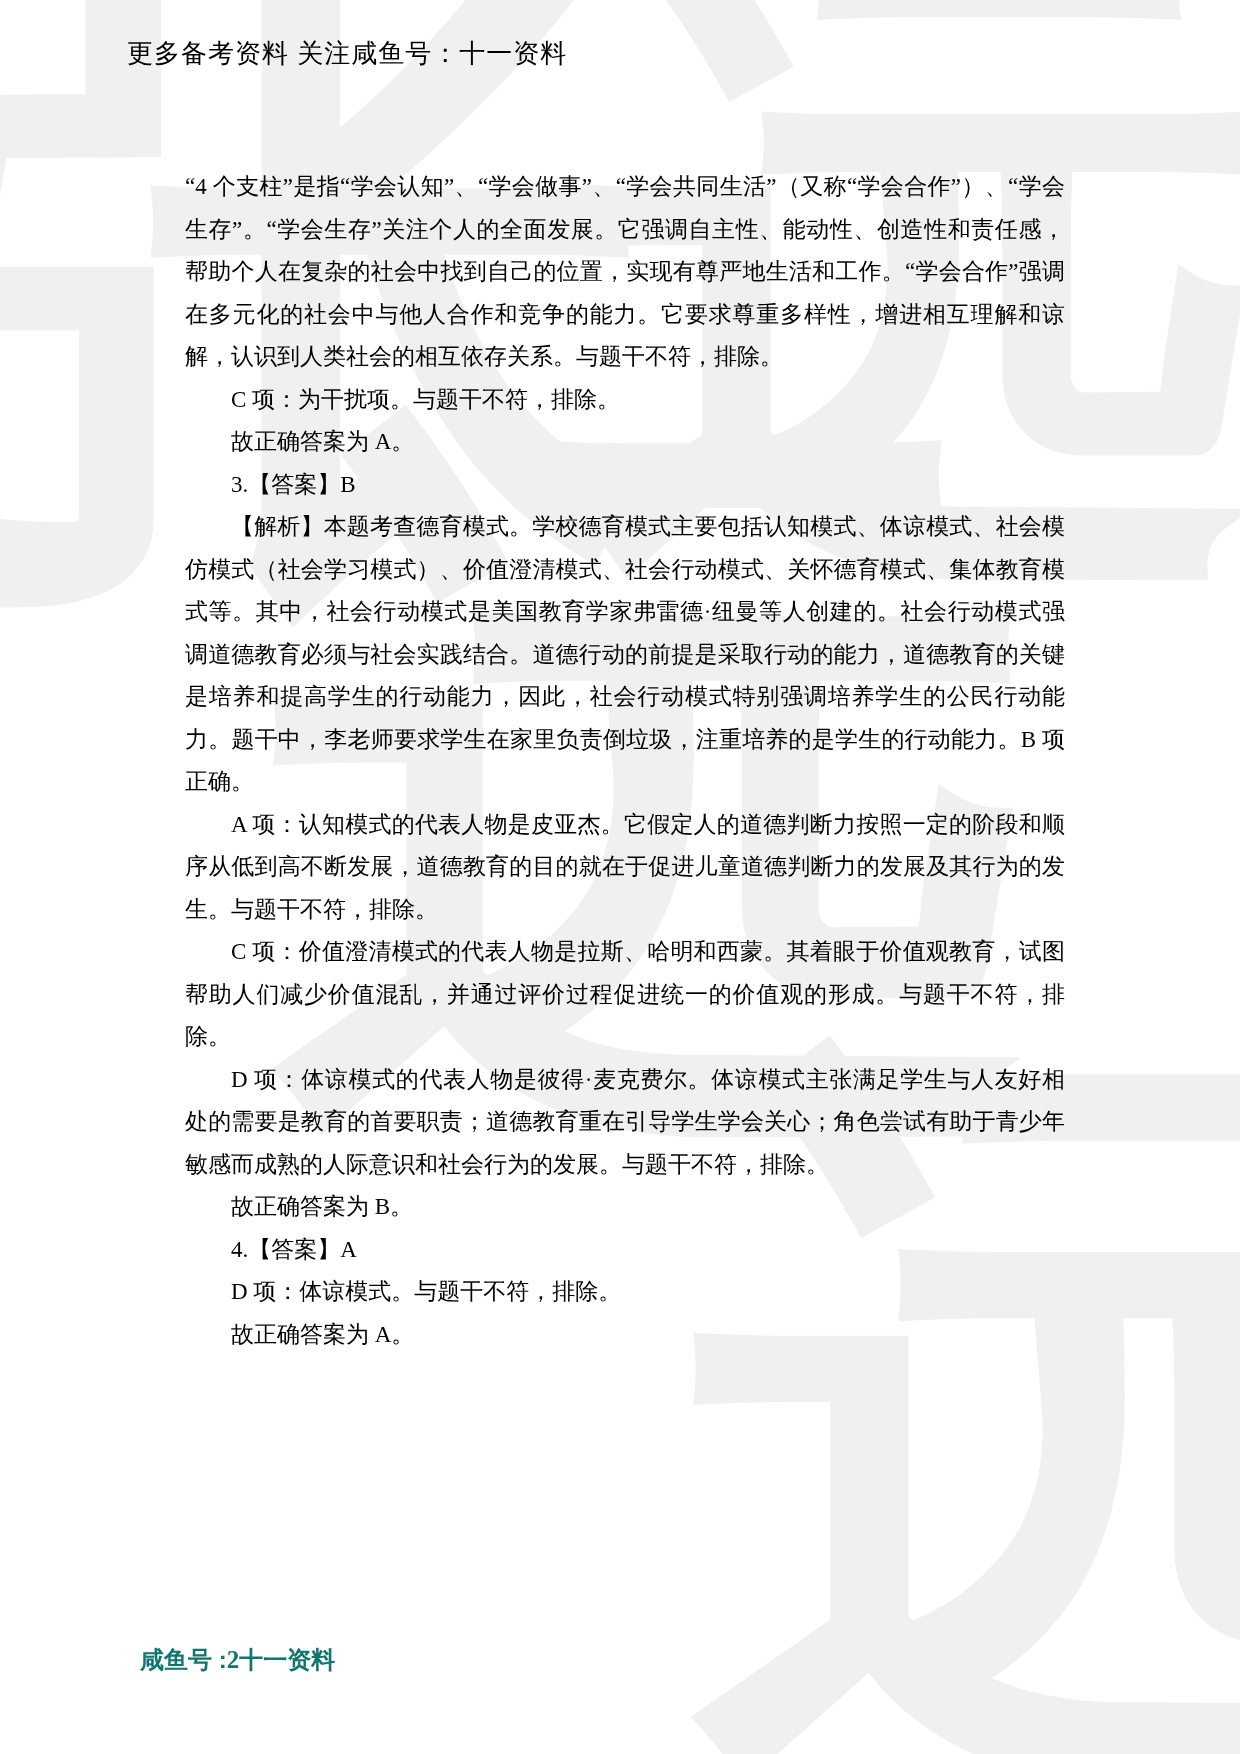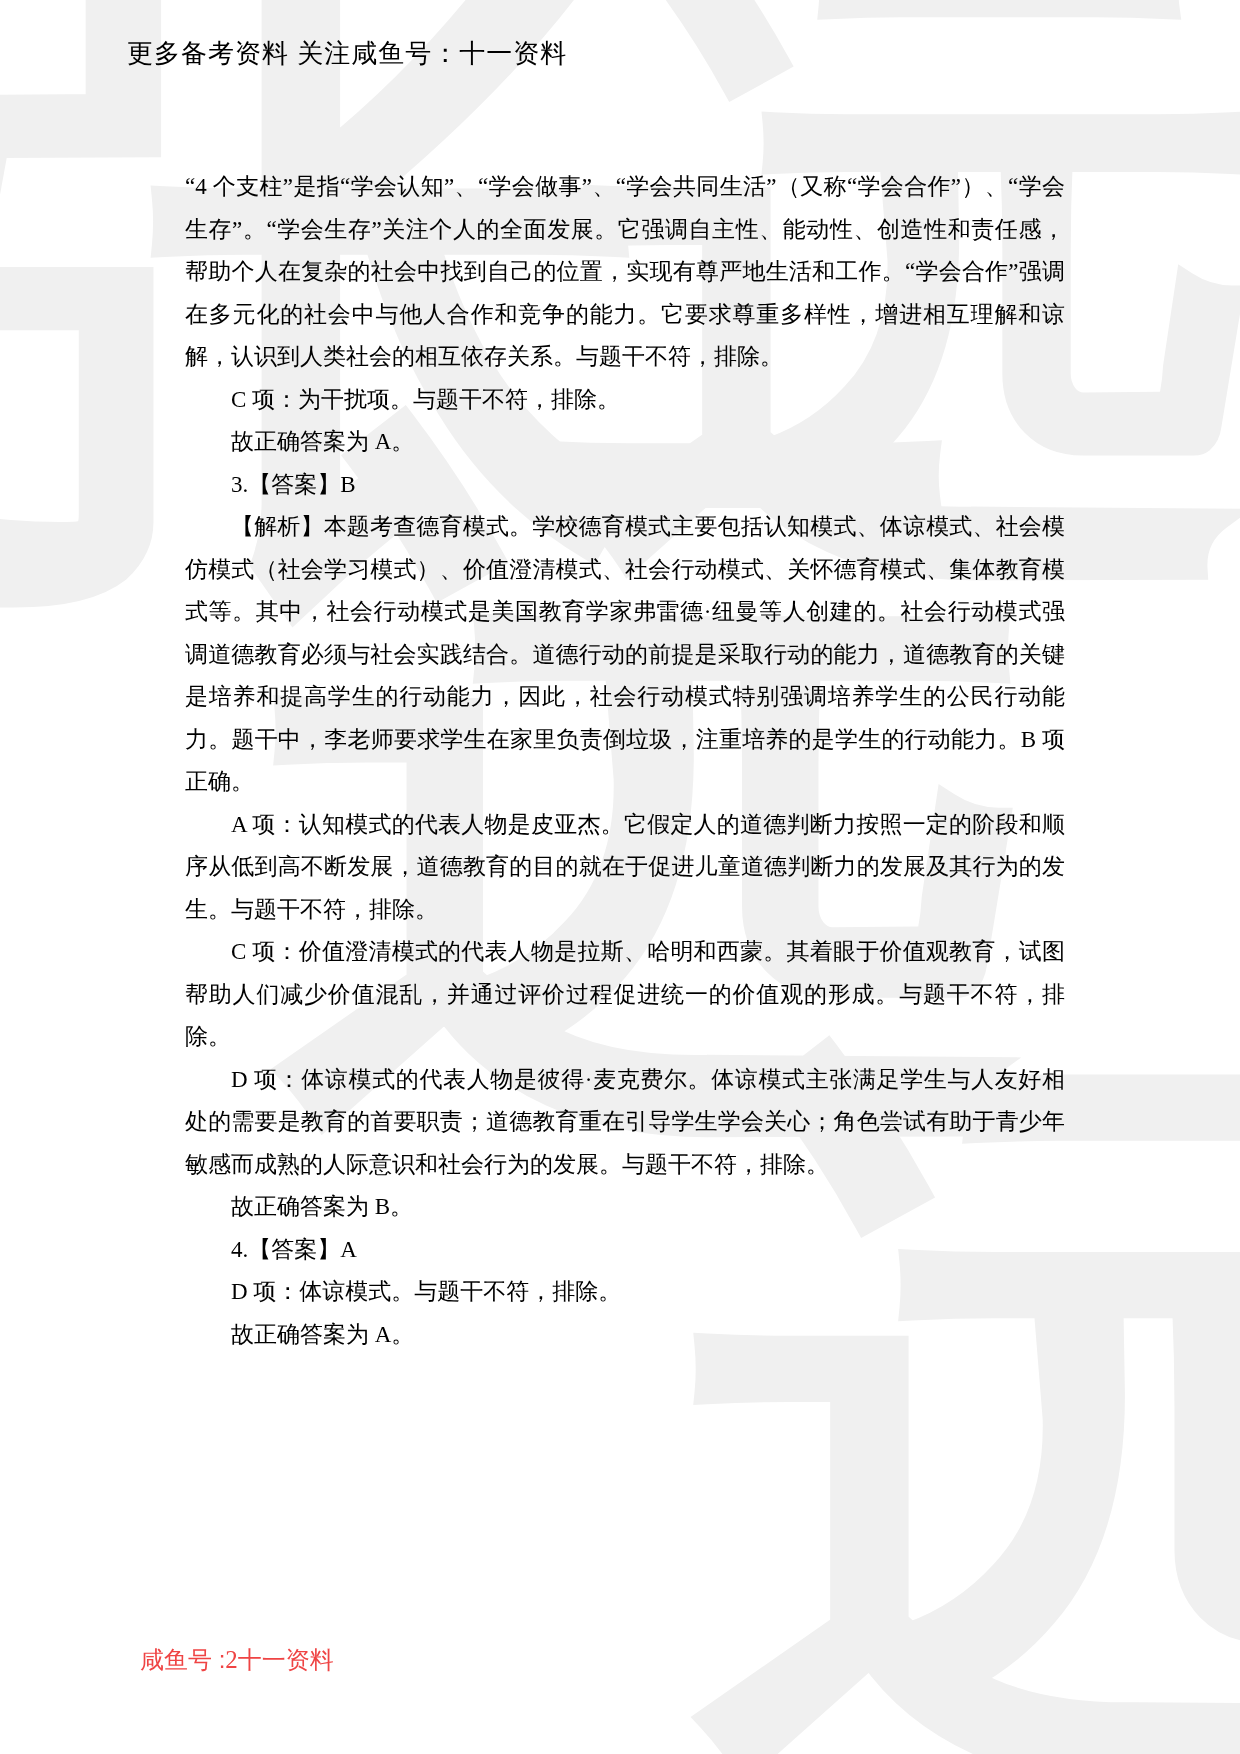--- a/index.html
+++ b/index.html
@@ -55,21 +55,22 @@
   .content p.indent { text-indent: 2em; }
   .seg-bold { font-weight: normal; }
   
   .footer {
     position: absolute;
     left: 140px;
     top: 1644px;
     z-index: 1;
     font-family: "Liberation Sans", "DejaVu Sans", sans-serif;
     font-size: 24px;
-    color: #ef4444;
+    color: #0f766e;
+    font-weight: bold;
   }
   .footer .page-num {
     font-family: "Liberation Serif", "DejaVu Serif", serif;
     font-size: 25px;
   }
 </style>
 </head>
 <body>
 
 <div class="watermark">

